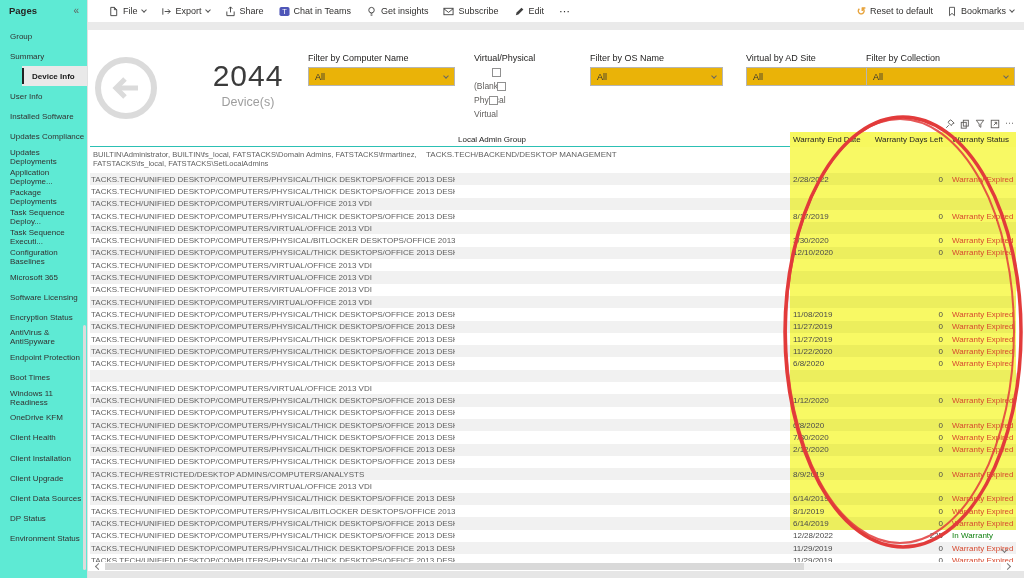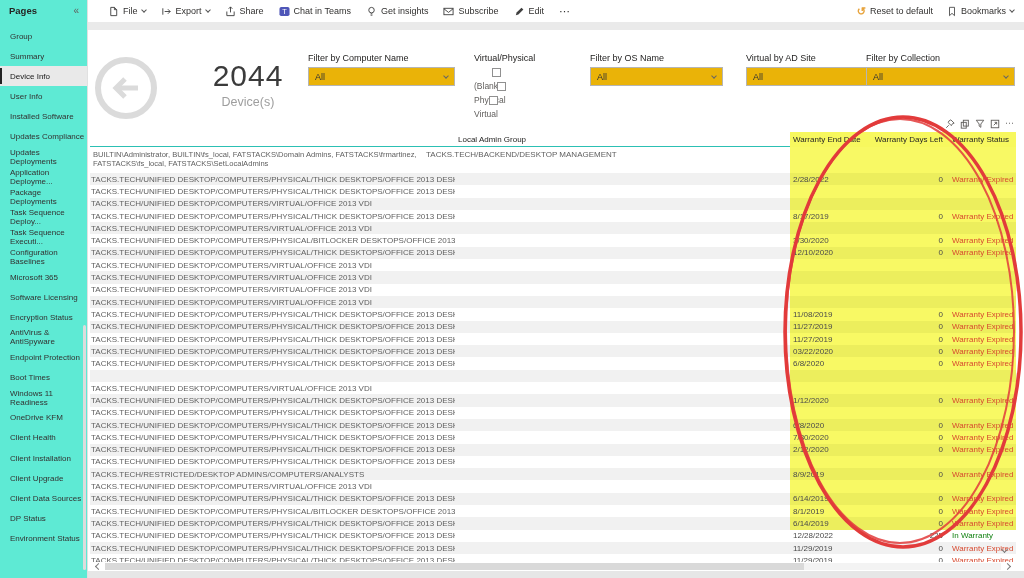--- a/index.html
+++ b/index.html
@@ -14,21 +14,21 @@
   .titem svg { display:block; }
   .chev { width:4px; height:4px; border-right:1px solid #555; border-bottom:1px solid #555; transform:rotate(45deg); margin-top:-2px; }
   .reset-glyph { color:#e7a33c; font-size:11px; line-height:11px; font-weight:bold; }
 
   
   #sidebar { position:absolute; left:0; top:0; width:88px; height:578px; background:#5eead4; border-right:1px solid #e1e1e1; z-index:4; }
   #sidebar .sb-head { display:flex; align-items:center; justify-content:space-between; padding:5px 8px 4px 9px; }
   #sidebar .sb-title { font-size:9.5px; font-weight:bold; color:#252423; }
   #sidebar .sb-collapse { font-size:10px; color:#605e5c; cursor:pointer; }
   .side-item { position:relative; height:20.1px; display:flex; align-items:center; padding-left:10px; font-size:8px; color:#323130; cursor:pointer; }
-  .side-item.sel { background:#e9e9e9; font-weight:normal; color:#171717; }
+  .side-item.sel { background:#e9e9e9; font-weight:bold; color:#171717;margin-left:22px; }
   .side-item.sel::before { content:""; position:absolute; left:0; top:2px; bottom:2px; width:2px; background:#222; }
   .side-items { margin-top:6px; }
   #sb-scroll { position:absolute; right:1px; top:325px; width:3px; height:245px; background:#dcdcdc; border-radius:2px; }
 
   
   #canvas { position:absolute; left:88px; top:30px; width:936px; height:541px; background:#fff; }
 
   
   #back-circle { position:absolute; left:7px; top:27px; width:62px; height:62px; border:6px solid #dbdbdb; border-radius:50%; display:flex; align-items:center; justify-content:center; }
 
@@ -394,21 +394,21 @@
           <div class="tr hl">
             <div class="td c-ou">TACKS.TECH/UNIFIED DESKTOP/COMPUTERS/PHYSICAL/THICK DESKTOPS/OFFICE 2013 DESKTOPS</div>
             <div class="td c-admin"></div>
             <div class="td c-date">11/27/2019</div>
             <div class="td c-days">0</div>
             <div class="td c-stat st-red">Warranty Expired</div>
           </div>
           <div class="tr alt hl">
             <div class="td c-ou">TACKS.TECH/UNIFIED DESKTOP/COMPUTERS/PHYSICAL/THICK DESKTOPS/OFFICE 2013 DESKTOPS</div>
             <div class="td c-admin"></div>
-            <div class="td c-date">03/22/2020</div>
+            <div class="td c-date">11/22/2020</div>
             <div class="td c-days">0</div>
             <div class="td c-stat st-red">Warranty Expired</div>
           </div>
           <div class="tr hl">
             <div class="td c-ou">TACKS.TECH/UNIFIED DESKTOP/COMPUTERS/PHYSICAL/THICK DESKTOPS/OFFICE 2013 DESKTOPS</div>
             <div class="td c-admin"></div>
             <div class="td c-date">6/8/2020</div>
             <div class="td c-days">0</div>
             <div class="td c-stat st-red">Warranty Expired</div>
           </div>

